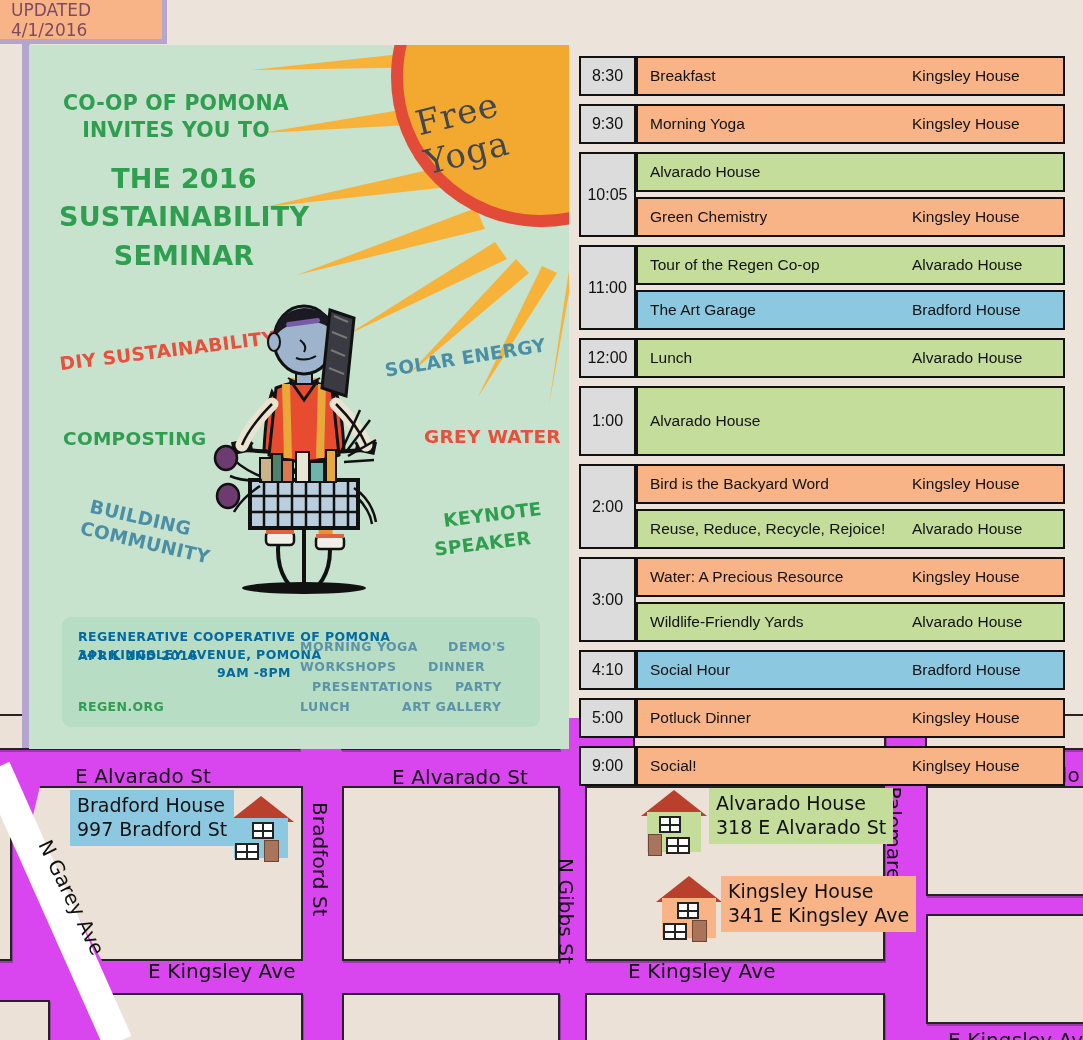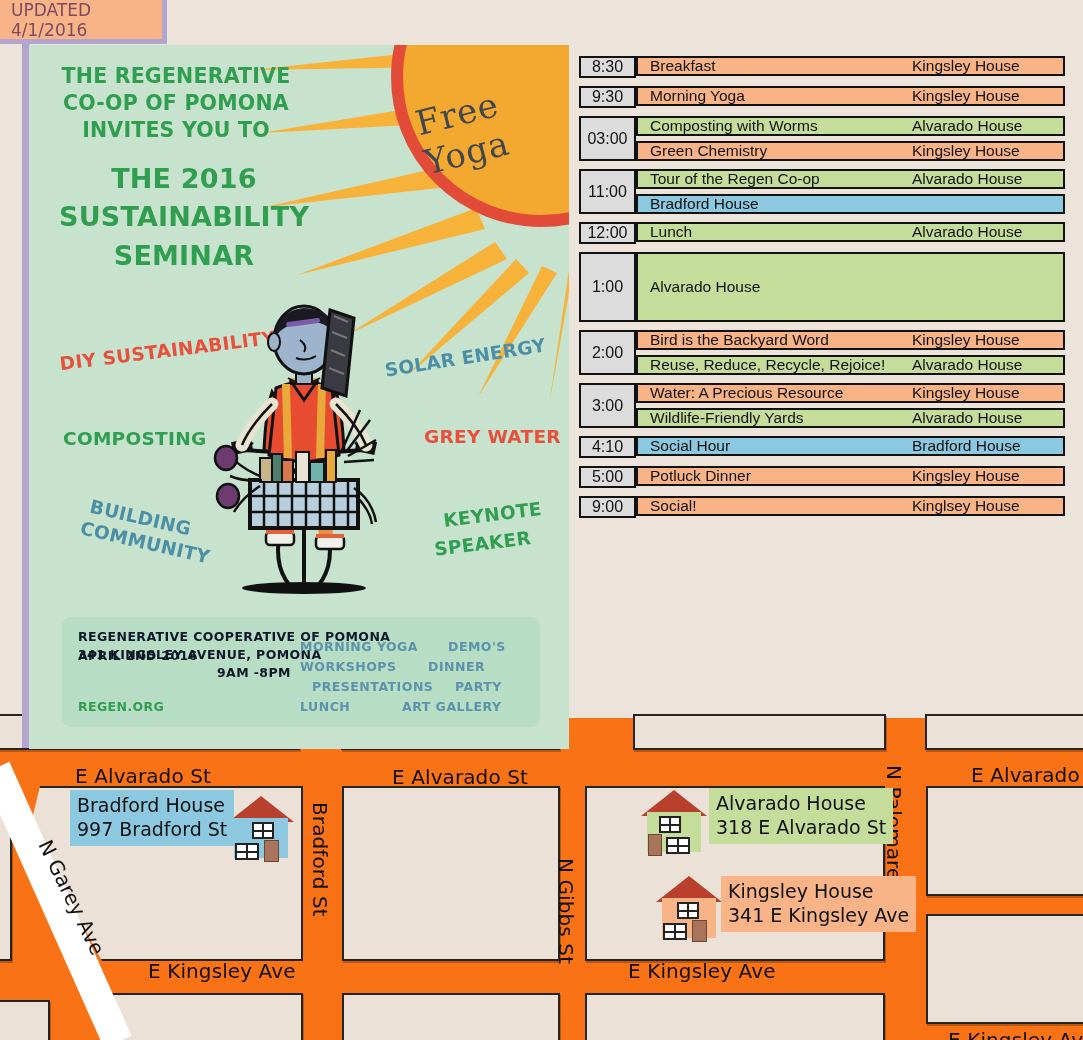--- a/index.html
+++ b/index.html
@@ -5,21 +5,21 @@
   * { box-sizing: border-box; }
   html, body { margin:0; padding:0; }
   body {
     width:1083px; height:1040px;
     position:relative; overflow:hidden;
     background:#ece3da;
     font-family:"Liberation Sans", sans-serif;
   }
 
   
-  #map-layer { position:absolute; left:0; top:718px; width:1083px; height:322px; background:#f97316; }
+  #map-layer { position:absolute; left:0; top:718px; width:1083px; height:322px; background:#d946ef; }
   .block {
     position:absolute; background:#ece1d7;
     border:2.5px solid #242424;
     box-shadow: 1px 2px 0 rgba(0,0,0,.25);
   }
   .street-label {
     position:absolute; color:#111; font-size:20px; letter-spacing:.1px;
     font-family:"DejaVu Sans", sans-serif; white-space:nowrap;
   }
   .street-label.vert { transform-origin:0 0; transform:rotate(90deg); }
@@ -66,21 +66,21 @@
   .kw.red { color:#e8503c; }
   .kw.green { color:#2f9e4f; }
   .kw.blue { color:#4b8fa6; }
 
   
   #rider { position:absolute; left:175px; top:255px; width:200px; height:300px; }
 
   #infobox { position:absolute; left:33px; bottom:22px; width:478px; height:110px;
       background:#b7ddc4; border-radius:9px; }
   .info-red { position:absolute; left:16px; font-family:"DejaVu Sans", sans-serif;
-      font-weight:bold; font-size:12.5px; color:#0f172a; letter-spacing:.4px; white-space:nowrap; }
+      font-weight:bold; font-size:12.5px; color:#0369a1; letter-spacing:.4px; white-space:nowrap; }
   .info-green { position:absolute; left:16px; font-family:"DejaVu Sans", sans-serif;
       font-weight:bold; font-size:12.5px; color:#2f9e4f; letter-spacing:.4px; }
   .info-blue { position:absolute; font-family:"DejaVu Sans", sans-serif;
       font-weight:bold; font-size:12.5px; color:#5b93ab; letter-spacing:.5px; white-space:nowrap; }
 
   
   #updated-badge {
     position:absolute; left:0; top:0; width:167px; height:44px;
     background:#f8b487; border-right:5px solid #b3a5cd; border-bottom:5px solid #b3a5cd;
     display:flex; align-items:center; padding-left:11px;
@@ -91,21 +91,21 @@
   
   #schedule { position:absolute; left:579px; top:56px; width:486px; z-index:30; }
   .srow { display:flex; margin-bottom:8px; }
   .time-cell {
     width:57px; flex:0 0 57px; background:#dcdcdc; border:2px solid #111;
     display:flex; align-items:center; justify-content:center;
     font-family:"Liberation Sans", sans-serif; font-size:16px; color:#111;text-align:right;
   }
   .events { flex:1 1 auto; display:flex; flex-direction:column; gap:5px; }
   .event {
-    height:20px; border:2px solid #111; display:flex; align-items:center;
+    height:40px; border:2px solid #111; display:flex; align-items:center;
     padding:0 14px 0 12px; font-family:"Liberation Sans", sans-serif;
     font-size:15.5px; color:#111;
   }
   .event.tall { height:70px; }
   .ev-title { flex:1 1 auto; }
   .ev-title .l2 { display:block; margin-top:10px; }
   .ev-loc { flex:0 0 auto; width:137px; text-align:left; }
   .c-orange { background:#f8b487; }
   .c-green  { background:#c4dd9a; }
   .c-blue   { background:#8cc9e0; }
@@ -197,21 +197,21 @@
       <polygon points="379,330 487,214 500,228"></polygon>
       <polygon points="449,352 513,221 528,228"></polygon>
       <polygon points="520,360 540,225 540,248"></polygon>
     </g>
   </svg>
 
   <div id="sun"></div>
   <div class="yoga">Free Yoga</div>
 
   <div class="ptitle1">
-    <span>THE REGENERATIVE</span><br>
+    <br>
     <span>CO-OP OF POMONA</span><br>
     <span>INVITES YOU TO</span>
   </div>
 
   <div class="ptitle2">
     <span>THE 2016</span><br>
     <span>SUSTAINABILITY</span><br>
     <span>SEMINAR</span>
   </div>
 
@@ -334,40 +334,40 @@
     <div class="srow">
       <div class="time-cell">9:30</div>
       <div class="events">
         <div class="event c-orange">
           <div class="ev-title">Morning Yoga</div>
           <div class="ev-loc">Kingsley House</div>
         </div>
       </div>
     </div>
     <div class="srow">
-      <div class="time-cell">03:00</div>
+      <div class="time-cell">10:05</div>
       <div class="events">
         <div class="event c-green">
-          <div class="ev-title">Composting with Worms</div>
           <div class="ev-loc">Alvarado House</div>
         </div>
         <div class="event c-orange">
           <div class="ev-title">Green Chemistry</div>
           <div class="ev-loc">Kingsley House</div>
         </div>
       </div>
     </div>
     <div class="srow">
       <div class="time-cell">11:00</div>
       <div class="events">
         <div class="event c-green">
           <div class="ev-title">Tour of the Regen Co-op</div>
           <div class="ev-loc">Alvarado House</div>
         </div>
         <div class="event c-blue">
+          <div class="ev-title">The Art Garage</div>
           <div class="ev-loc">Bradford House</div>
         </div>
       </div>
     </div>
     <div class="srow">
       <div class="time-cell">12:00</div>
       <div class="events">
         <div class="event c-green">
           <div class="ev-title">Lunch</div>
           <div class="ev-loc">Alvarado House</div>

